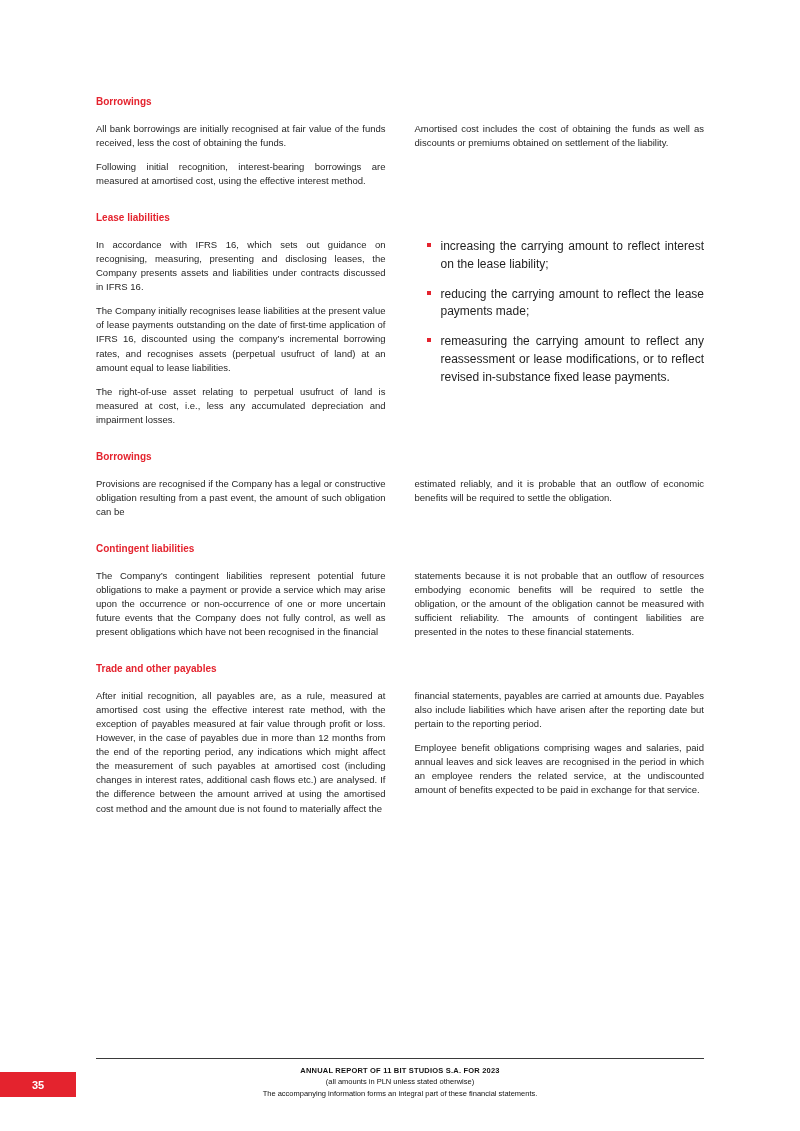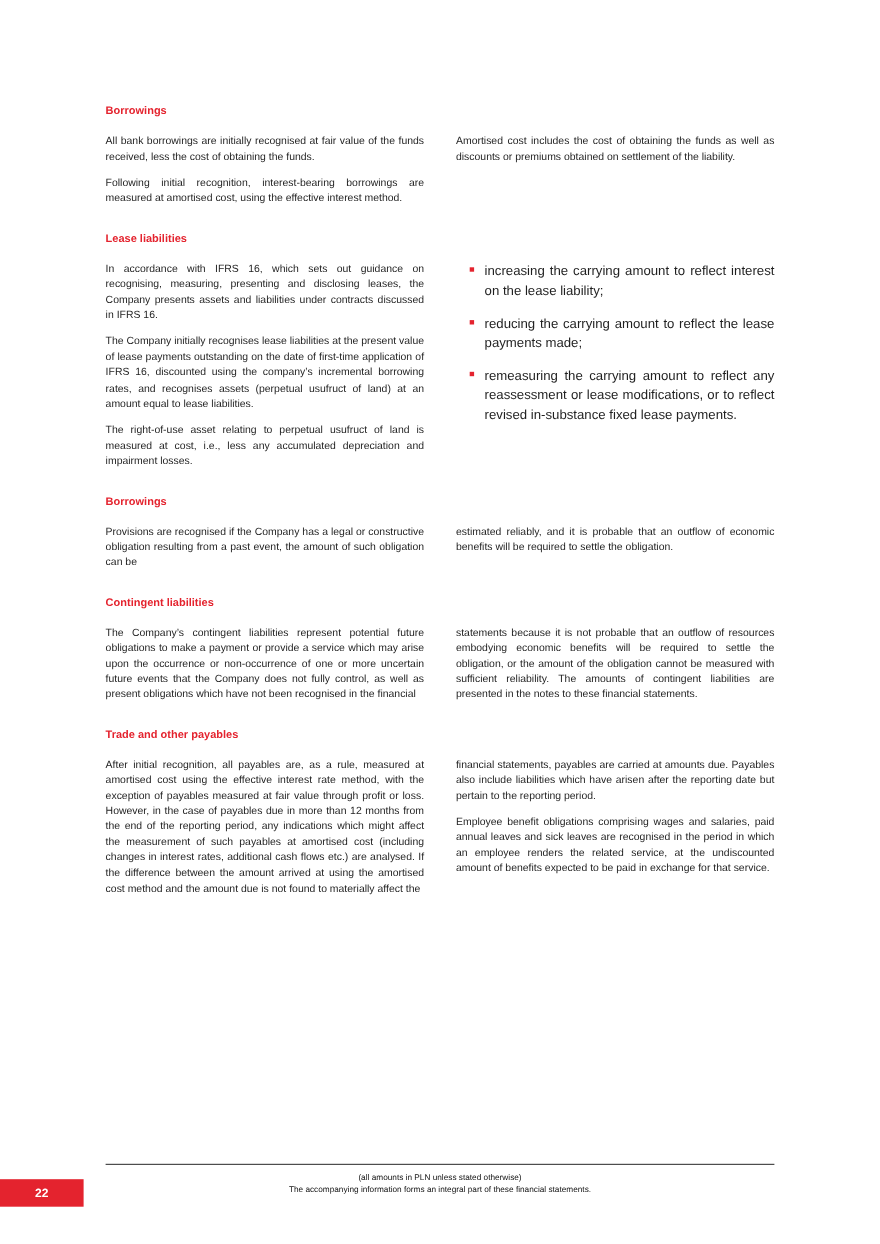--- a/index.html
+++ b/index.html
@@ -202,19 +202,20 @@
           <p>Employee benefit obligations comprising wages and salaries, paid annual leaves and sick leaves are recognised in the period in which an employee renders the related service, at the undiscounted amount of benefits expected to be paid in exchange for that service.</p>
         </div>
       </div>
     </section>
 
   </div>
 
   <div class="footer">
     <div class="footer-rule"></div>
     <div class="footer-text">
+      <div class="f1">ANNUAL REPORT OF 11 BIT STUDIOS S.A. FOR 2023</div>
       <div class="f2">(all amounts in PLN unless stated otherwise)</div>
       <div class="f3">The accompanying information forms an integral part of these financial statements.</div>
     </div>
-    <div class="page-num">22</div>
+    <div class="page-num">35</div>
   </div>
 
 </div>
 
 </body></html>

